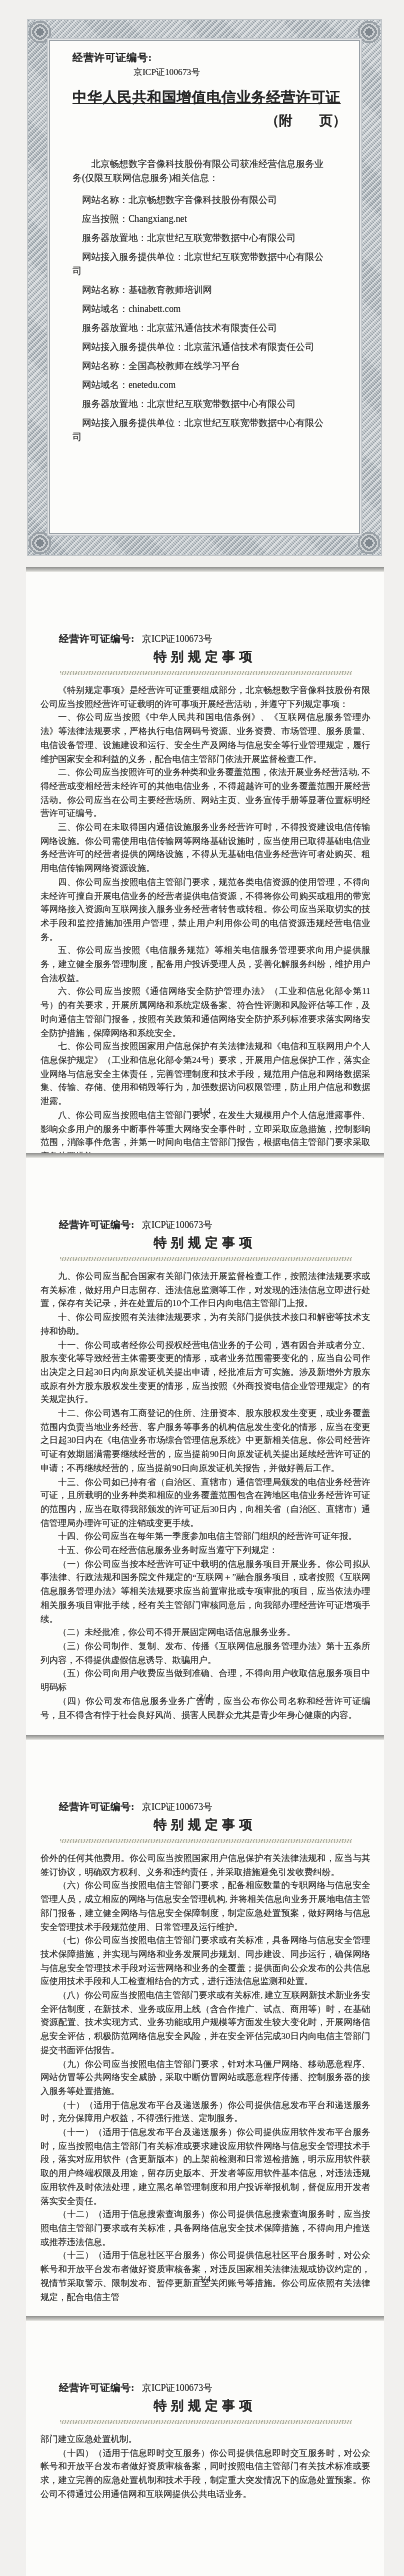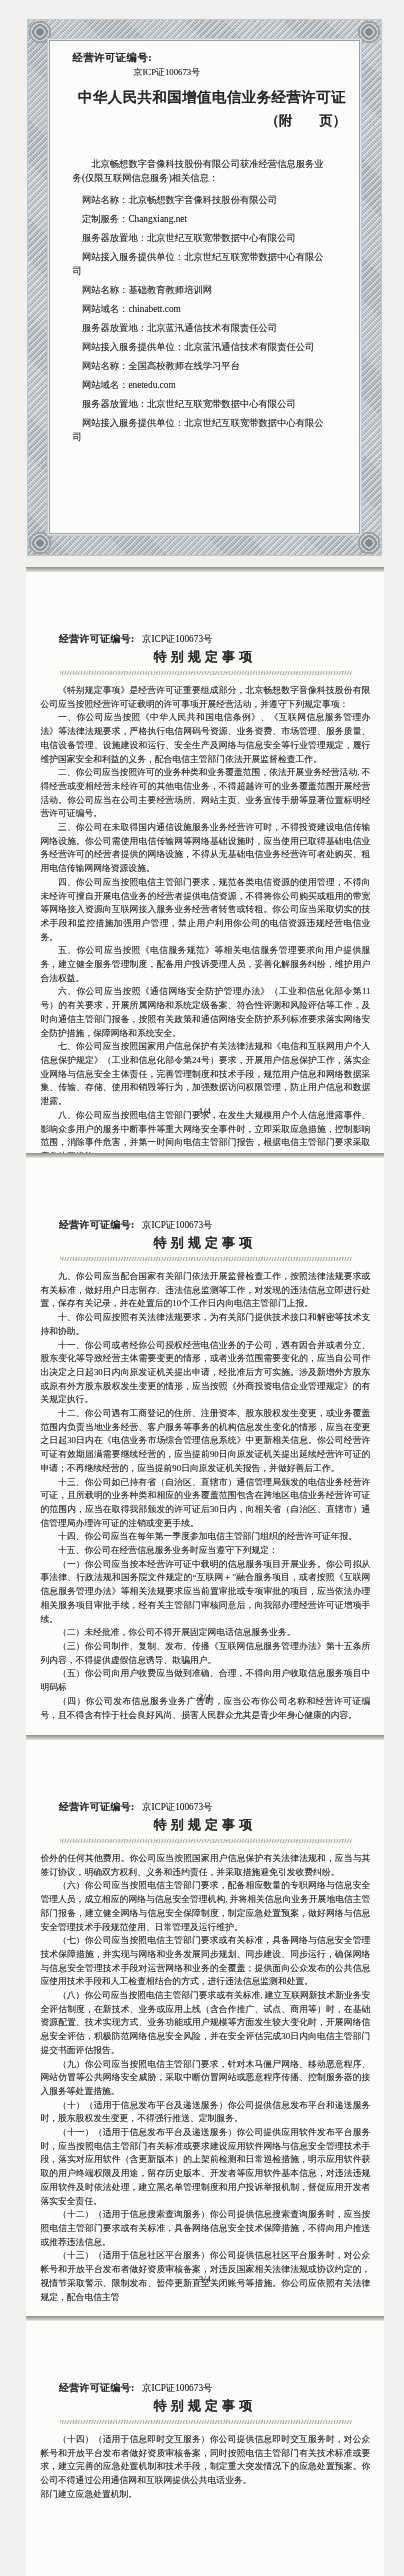--- a/index.html
+++ b/index.html
@@ -26,21 +26,21 @@
   }
   .c-tl{left:0;top:0}.c-tr{right:0;top:0}.c-bl{left:0;bottom:0}.c-br{right:0;bottom:0}
   .cover-inner{
     position:absolute;inset:21.6px;background:#fcfcfa;
     border:0.5px solid #9aa1a7;
     box-shadow:0 0 0 1.5px #e2e4e5,0 0 0 2.1px #aab1b6;
   }
   .cover-content{position:absolute;inset:21.6px;padding:11.3px 14.4px 0 24px;}
   .cover-lic-label{font-size:10.3px;font-weight:700;letter-spacing:0.5px;}
   .cover-lic-number{margin:2.1px 0 0 61px;font-size:8.8px;}
-  .cover-title{margin:8.2px 0 0;text-align:right;font-size:14.4px;font-weight:700;letter-spacing:0.5px;}
+  .cover-title{margin:8.2px 0 0;text-align:left;font-size:14.4px;font-weight:700;letter-spacing:0.5px;text-decoration:underline;}
   .cover-subtitle{margin:5.2px 0 0;text-align:right;font-size:13.4px;font-weight:700;}
   .cover-text{margin-top:27px;width:255px;}
   .intro{margin:0 0 8.2px;font-size:9.3px;line-height:14.4px;text-indent:2em;}
   .site-line{margin:0 0 5.7px;font-size:9.3px;line-height:13.4px;text-indent:1em;}
 
   
   .page-prov{left:26px;width:358px;}
   .pos-0{top:567px;height:586px}
   .pos-1{top:1153px;height:582px}
   .pos-2{top:1735px;height:581px}
@@ -77,21 +77,21 @@
     <div class="cover-inner"></div>
     <div class="cover-content">
       <div class="cover-lic-label">经营许可证编号:</div>
       <div class="cover-lic-number">京ICP证100673号</div>
       <h1 class="cover-title">中华人民共和国增值电信业务经营许可证</h1>
       <div class="cover-subtitle">（附　　页）</div>
       <div class="cover-text">
         <p class="intro">北京畅想数字音像科技股份有限公司获准经营信息服务业务(仅限互联网信息服务)相关信息：</p>
         <div id="site-lines">
             <p class="site-line">网站名称：北京畅想数字音像科技股份有限公司</p>
-            <p class="site-line">定制服务：Changxiang.net</p>
+            <p class="site-line">应当按照：Changxiang.net</p>
             <p class="site-line">服务器放置地：北京世纪互联宽带数据中心有限公司</p>
             <p class="site-line">网站接入服务提供单位：北京世纪互联宽带数据中心有限公司</p>
             <p class="site-line">网站名称：基础教育教师培训网</p>
             <p class="site-line">网站域名：chinabett.com</p>
             <p class="site-line">服务器放置地：北京蓝汛通信技术有限责任公司</p>
             <p class="site-line">网站接入服务提供单位：北京蓝汛通信技术有限责任公司</p>
             <p class="site-line">网站名称：全国高校教师在线学习平台</p>
             <p class="site-line">网站域名：enetedu.com</p>
             <p class="site-line">服务器放置地：北京世纪互联宽带数据中心有限公司</p>
             <p class="site-line">网站接入服务提供单位：北京世纪互联宽带数据中心有限公司</p>
@@ -155,37 +155,37 @@
       <span class="lic-number">京ICP证100673号</span>
     </div>
     <h2 class="prov-title">特别规定事项</h2>
     <div class="wavy"></div>
     <div class="prov-body">
           <p class="para cont">价外的任何其他费用。你公司应当按照国家用户信息保护有关法律法规和，应当与其签订协议，明确双方权利、义务和违约责任，并采取措施避免引发收费纠纷。</p>
           <p class="para">（六）你公司应当按照电信主管部门要求，配备相应数量的专职网络与信息安全管理人员，成立相应的网络与信息安全管理机构, 并将相关信息向业务开展地电信主管部门报备，建立健全网络与信息安全保障制度，制定应急处置预案，做好网络与信息安全管理技术手段规范使用、日常管理及运行维护。</p>
           <p class="para">（七）你公司应当按照电信主管部门要求或有关标准，具备网络与信息安全管理技术保障措施，并实现与网络和业务发展同步规划、同步建设、同步运行，确保网络与信息安全管理技术手段对运营网络和业务的全覆盖；提供面向公众发布的公共信息应使用技术手段和人工检查相结合的方式，进行违法信息监测和处置。</p>
           <p class="para">（八）你公司应当按照电信主管部门要求或有关标准, 建立互联网新技术新业务安全评估制度，在新技术、业务或应用上线（含合作推广、试点、商用等）时，在基础资源配置、技术实现方式、业务功能或用户规模等方面发生较大变化时，开展网络信息安全评估，积极防范网络信息安全风险，并在安全评估完成30日内向电信主管部门提交书面评估报告。</p>
           <p class="para">（九）你公司应当按照电信主管部门要求，针对木马僵尸网络、移动恶意程序、网站仿冒等公共网络安全威胁，采取中断仿冒网站或恶意程序传播、控制服务器的接入服务等处置措施。</p>
-          <p class="para">（十）（适用于信息发布平台及递送服务）你公司提供信息发布平台和递送服务时，股东股权发生变更，不得强行推送、定制服务。</p>
+          <p class="para">（十）（适用于信息发布平台及递送服务）你公司提供信息发布平台和递送服务时，充分保障用户权益，不得强行推送、定制服务。</p>
           <p class="para">（十一）（适用于信息发布平台及递送服务）你公司提供应用软件发布平台服务时，应当按照电信主管部门有关标准或要求建设应用软件网络与信息安全管理技术手段，落实对应用软件（含更新版本）的上架前检测和日常巡检措施，明示应用软件获取的用户终端权限及用途，留存历史版本、开发者等应用软件基本信息，对违法违规应用软件及时依法处理，建立黑名单管理制度和用户投诉举报机制，督促应用开发者落实安全责任。</p>
           <p class="para">（十二）（适用于信息搜索查询服务）你公司提供信息搜索查询服务时，应当按照电信主管部门要求或有关标准，具备网络信息安全技术保障措施，不得向用户推送或推荐违法信息。</p>
           <p class="para">（十三）（适用于信息社区平台服务）你公司提供信息社区平台服务时，对公众帐号和开放平台发布者做好资质审核备案，对违反国家相关法律法规或协议约定的，视情节采取警示、限制发布、暂停更新直至关闭账号等措施。你公司应依照有关法律规定，配合电信主管</p>
         </div>
     <div class="page-num">3/4</div>
   </section>
 
   <section class="page page-prov pos-3">
     <div class="scan-edge"></div>
     <div class="prov-head">
       <span class="lic-label">经营许可证编号:</span>
       <span class="lic-number">京ICP证100673号</span>
     </div>
     <h2 class="prov-title">特别规定事项</h2>
     <div class="wavy"></div>
     <div class="prov-body">
+          <p class="para cont">部门建立应急处置机制。</p>
           <p class="para">（十四）（适用于信息即时交互服务）你公司提供信息即时交互服务时，对公众帐号和开放平台发布者做好资质审核备案，同时按照电信主管部门有关技术标准或要求，建立完善的应急处置机制和技术手段，制定重大突发情况下的应急处置预案。你公司不得通过公用通信网和互联网提供公共电话业务。</p>
-          <p class="para cont">部门建立应急处置机制。</p>
         </div>
 
   </section>
 </div>
 </div>
 
 
 </body></html>

